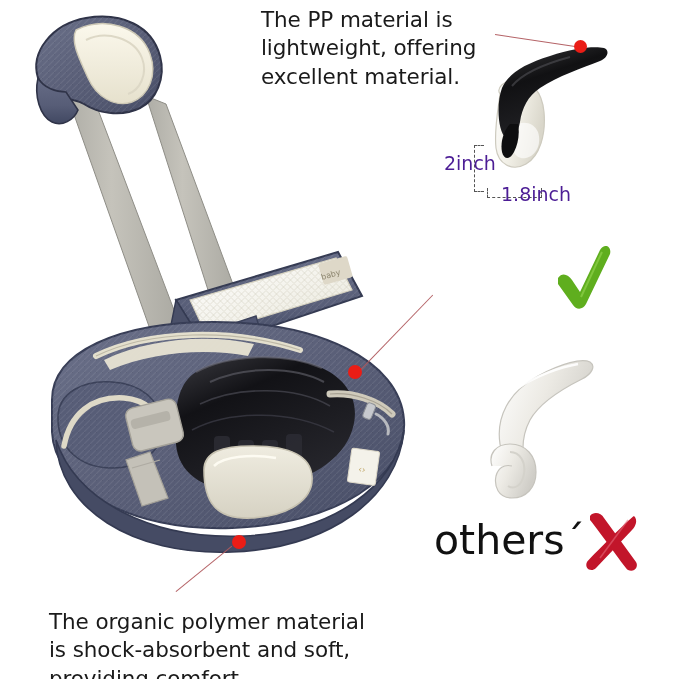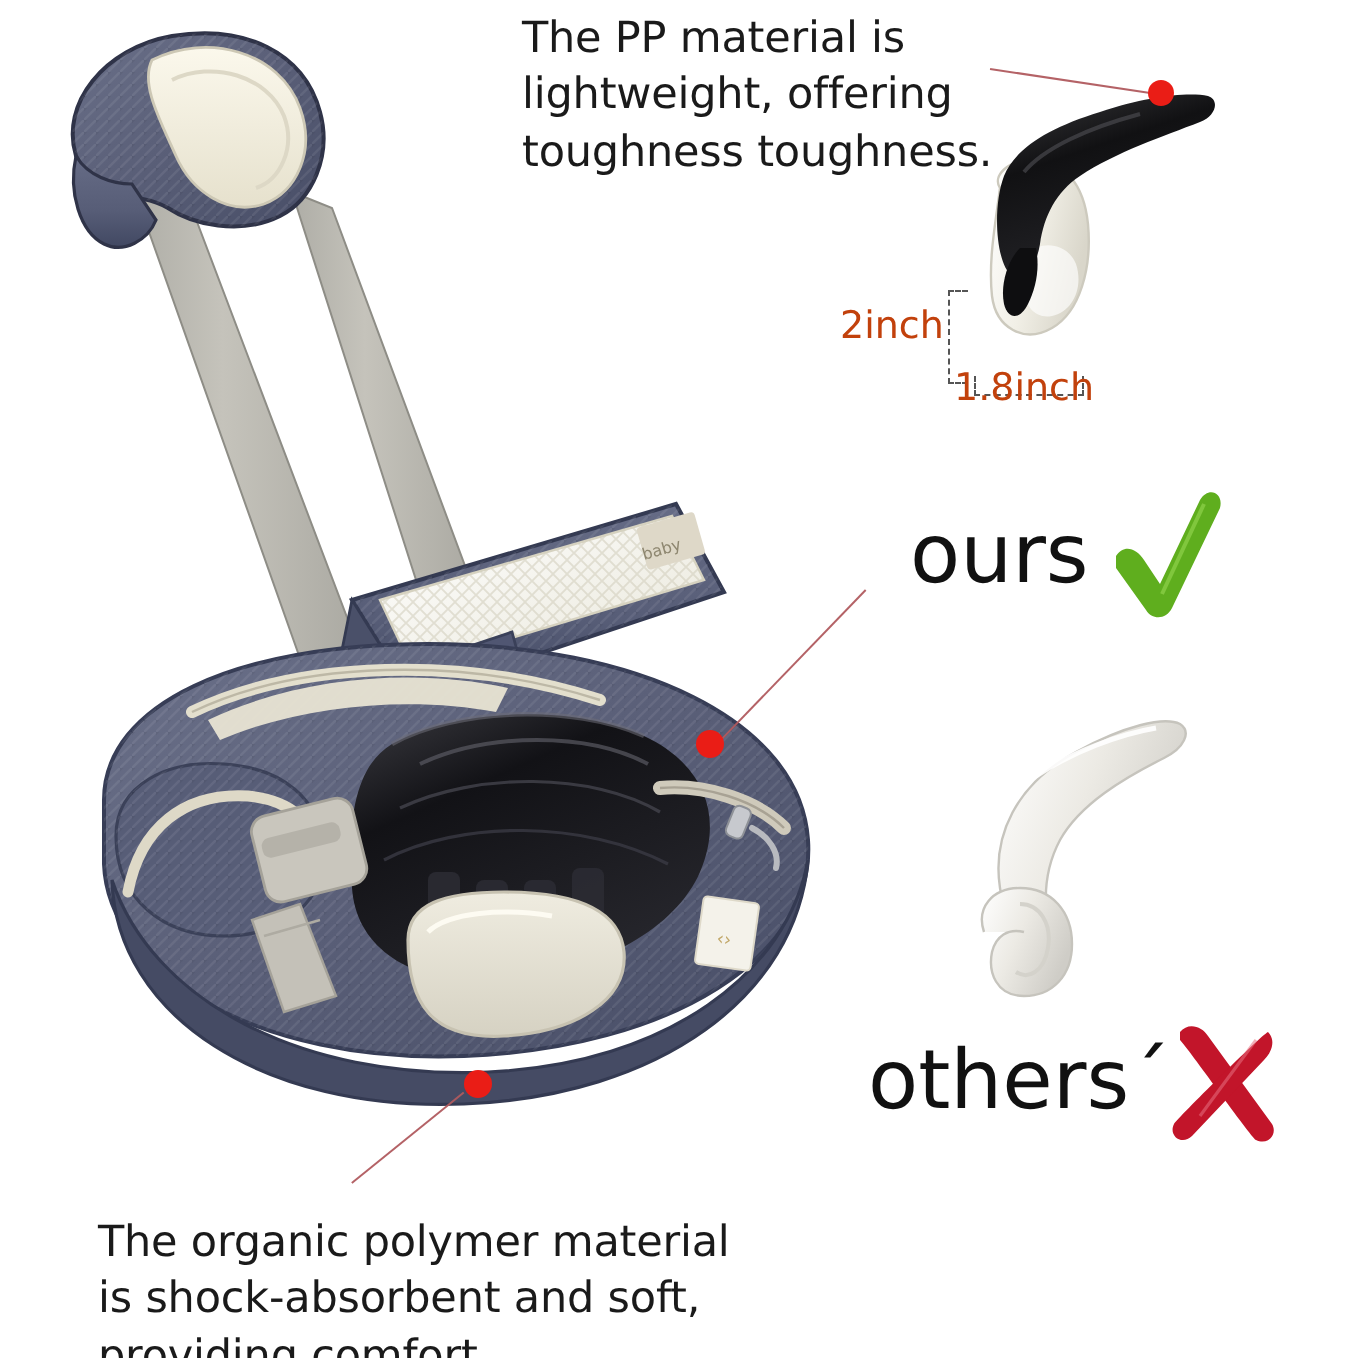--- a/index.html
+++ b/index.html
@@ -6,21 +6,21 @@
   body{width:679px;height:679px;position:relative;overflow:hidden;
        font-family:"DejaVu Sans","Liberation Sans",sans-serif;}
   .stage{position:absolute;inset:0;width:679px;height:679px;background:#ffffff;}
 
   
   .ann{position:absolute;color:#1a1a1a;font-size:21.5px;line-height:1.32;
        letter-spacing:-.1px;white-space:pre-line;font-family:"DejaVu Sans",sans-serif;}
   #ann-top{left:261px;top:6px;width:250px;}
   #ann-bottom{left:49px;top:592px;width:350px;margin-top:16px;}
 
-  .dimlabel{position:absolute;color:#c2410c;font-size:19px;font-family:"DejaVu Sans",sans-serif;}
+  .dimlabel{position:absolute;color:#4c1d95;font-size:19px;font-family:"DejaVu Sans",sans-serif;margin-left:24px;}
   #dim-v{left:420px;top:152px;}
   #dim-h{left:477px;top:183px;}
 
   .cmp{position:absolute;color:#111;font-size:41px;font-family:"DejaVu Sans",sans-serif;
        letter-spacing:0px;}
   #cmp-ours{left:455px;top:253px;}
   #cmp-others{left:434px;top:516px;text-align:center;}
 
   
   .leader{position:absolute;transform-origin:0 50%;height:1.3px;
@@ -247,26 +247,25 @@
   <div class="dot" style="left:574px;top:40px;width:13px;height:13px;"></div>
 
   <div class="leader" style="left:360px;top:370px;width:105px;transform:rotate(-46deg);"></div>
   <div class="dot" style="left:348px;top:365px;width:14px;height:14px;"></div>
 
   <div class="leader" style="left:176px;top:591px;width:72px;transform:rotate(-39deg);"></div>
   <div class="dot" style="left:232px;top:535px;width:14px;height:14px;"></div>
 
   <div class="ann" id="ann-top">The PP material is
 lightweight, offering
-toughness toughness.</div>
+excellent material.</div>
   <div class="ann" id="ann-bottom">The organic polymer material
 is shock-absorbent and soft,
 providing comfort.</div>
 
-  <div class="cmp" id="cmp-ours">ours</div>
 
   <svg class="sv" style="left:550px;top:240px;" width="68" height="72" viewBox="0 0 68 72">
     <path d="M8,38 C12,32 18,34 22,40 L30,52 L50,10 C54,3 62,6 60,14
              L36,64 C33,70 26,70 23,65 L8,44 Z" fill="#5fae1e"></path>
     <path d="M52,12 L31,57" fill="none" stroke="#8fd24a" stroke-width="2" opacity=".7"></path>
   </svg>
 
   <div class="cmp" id="cmp-others">others´</div>
 
   <svg class="sv" style="left:580px;top:508px;" width="66" height="68" viewBox="0 0 66 68">

